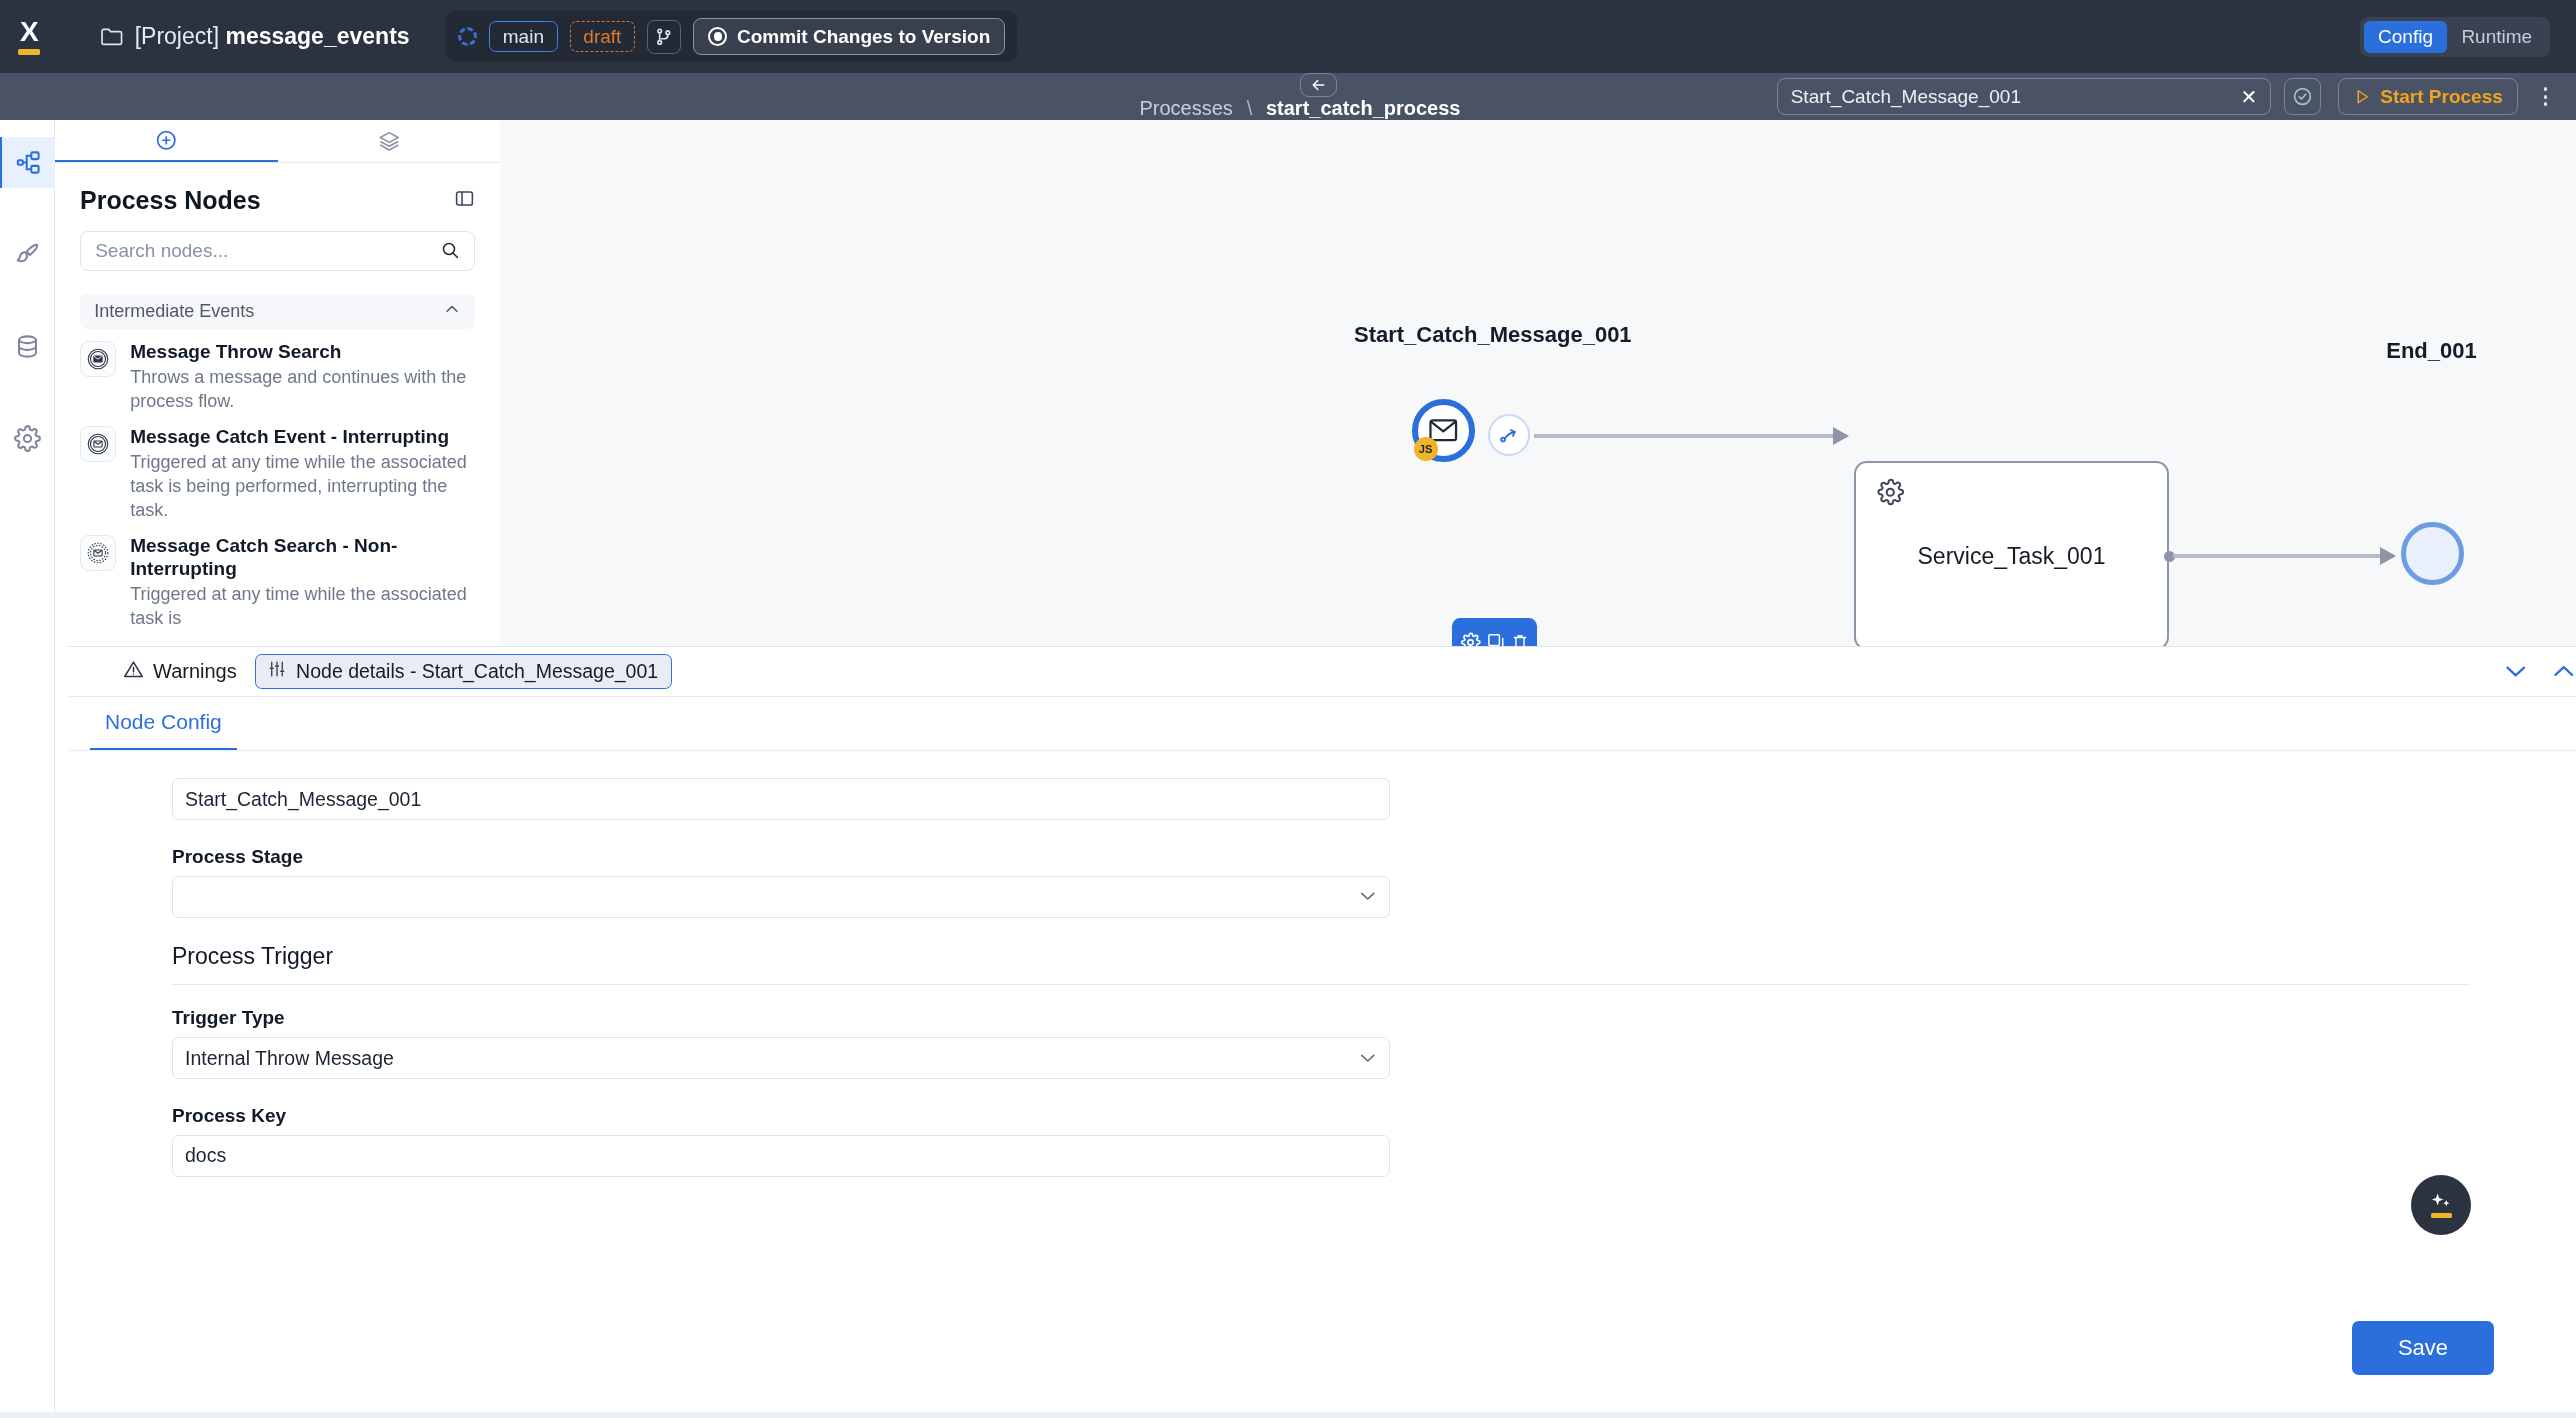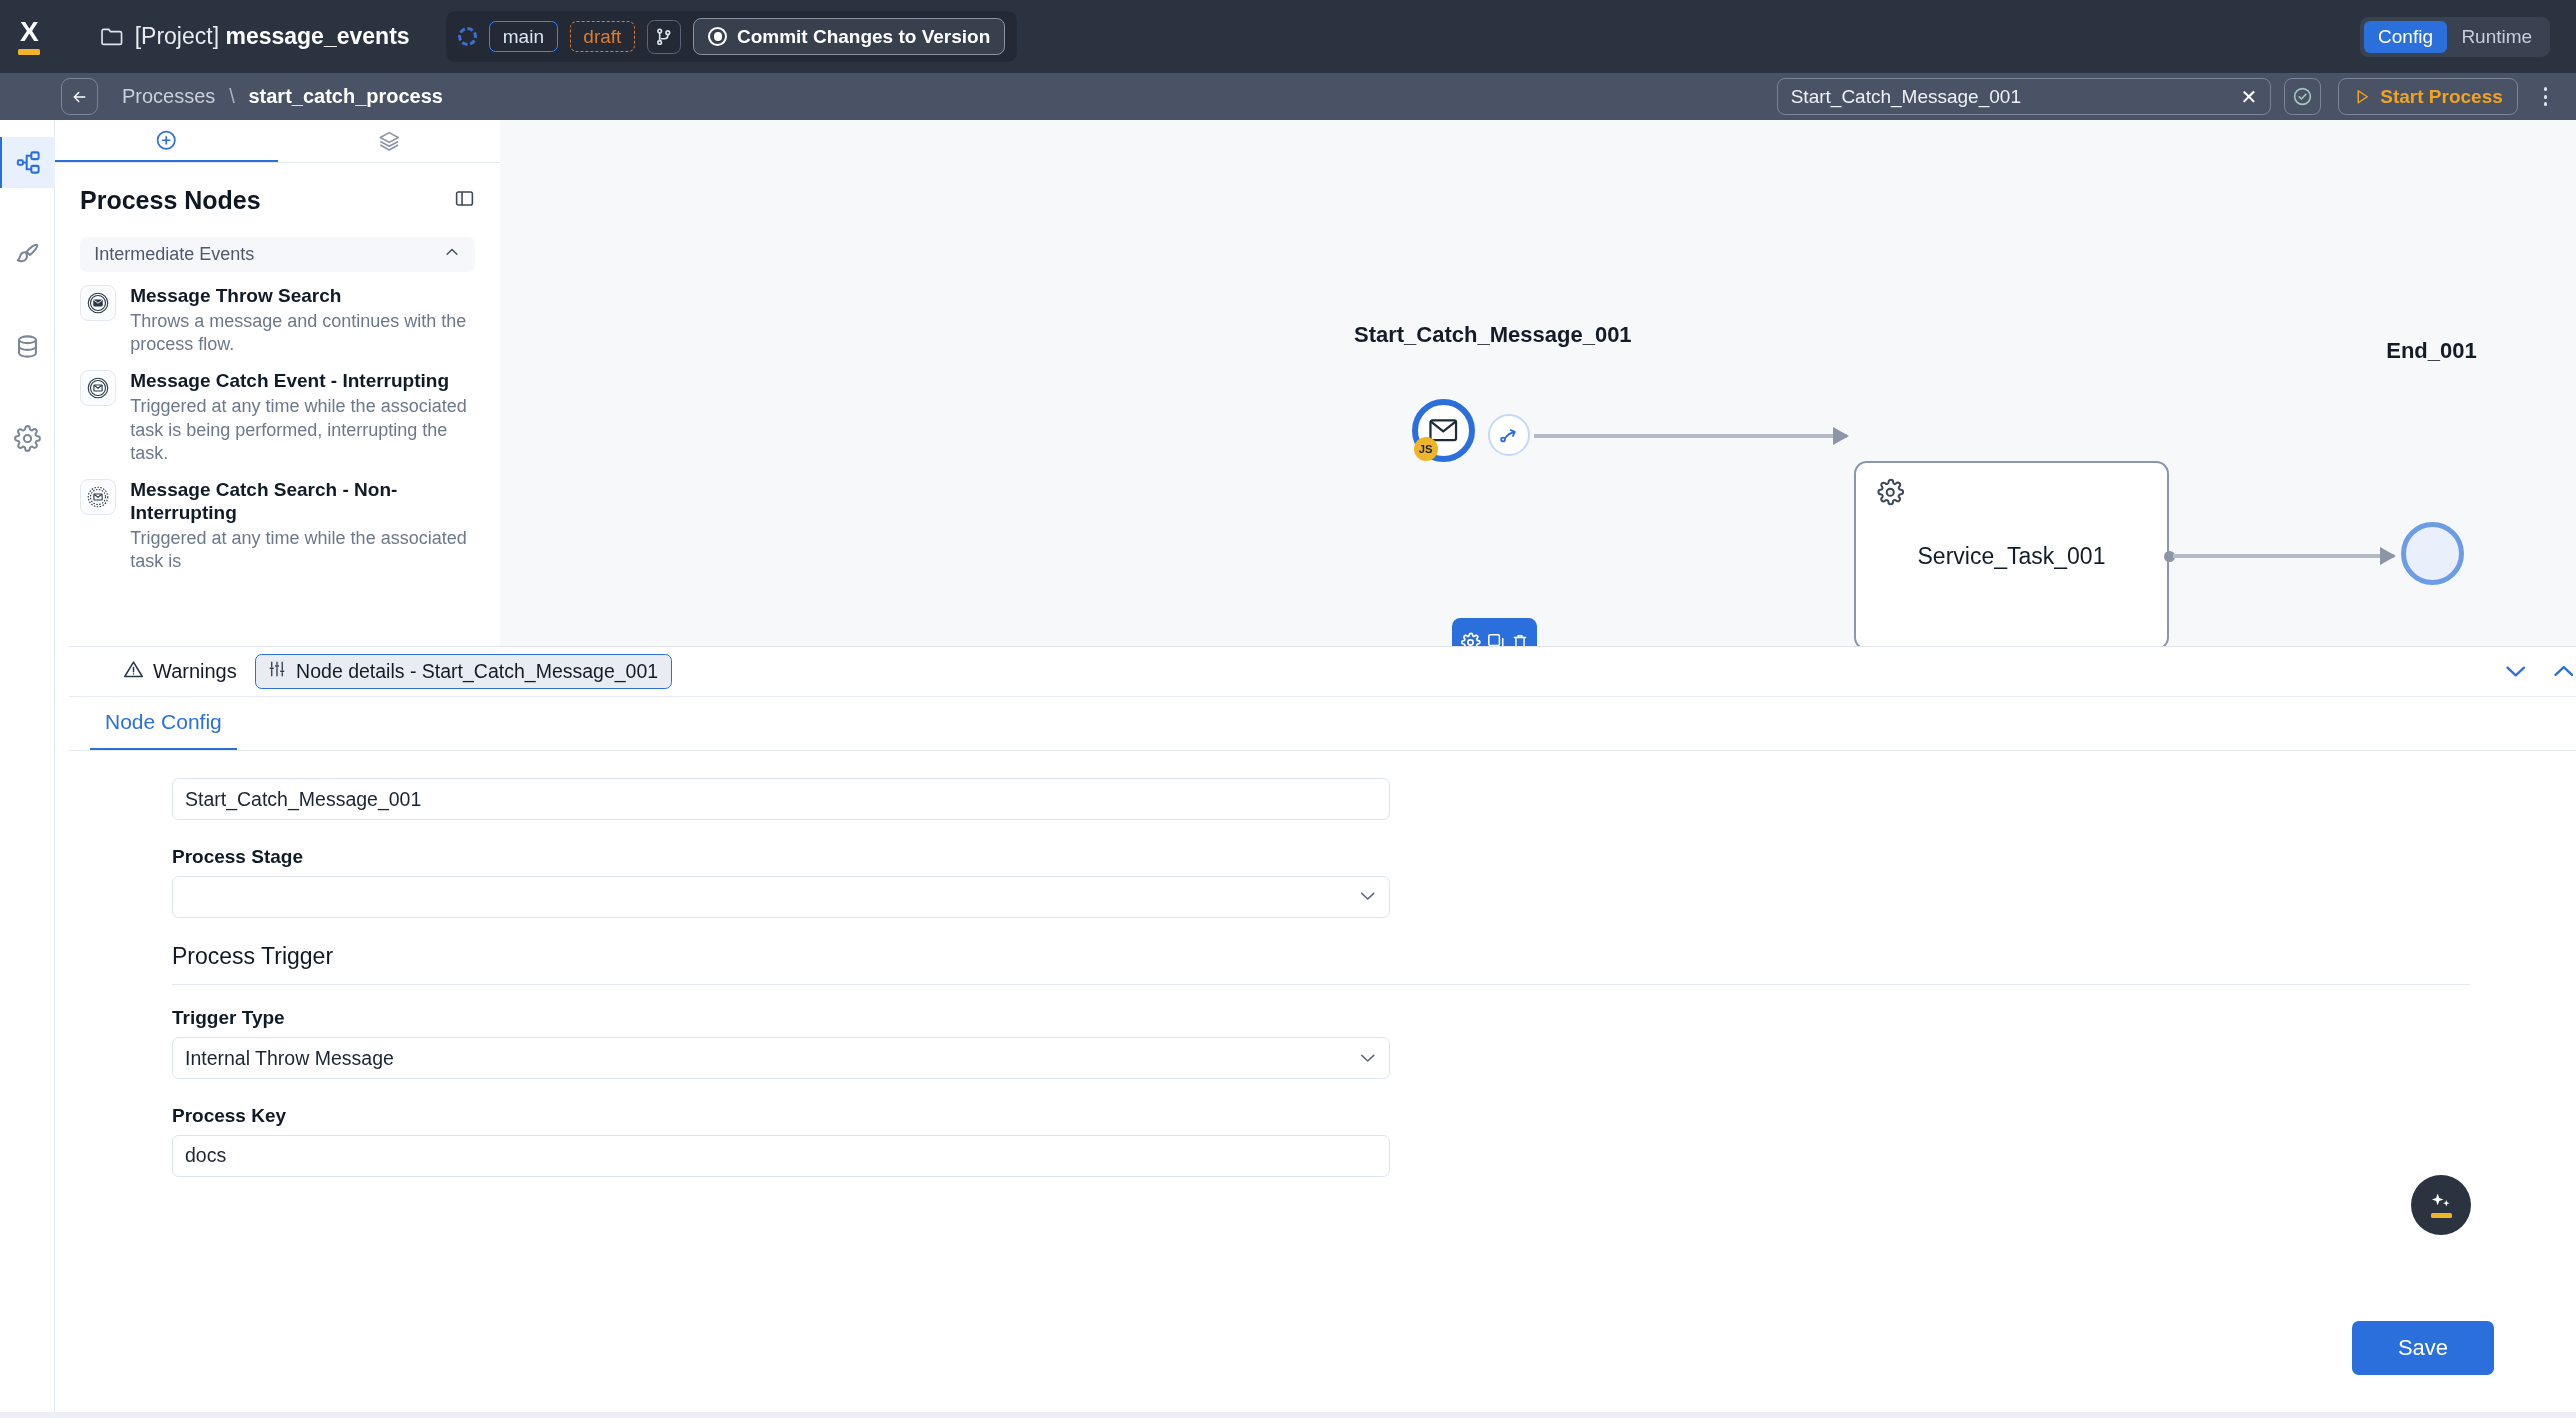--- a/index.html
+++ b/index.html
@@ -53,21 +53,21 @@
     position: absolute; right: 26px; top: 16.5px; height: 40px; background: #3a4252;
     border-radius: 8.2px; display: flex; align-items: center; padding: 3.7px;
   }
   .seg-item { height: 32px; padding: 0 14.2px; border-radius: 6px; display: flex; align-items: center;
               font-size: 19px; color: #c6cedb; }
   .seg-item.active { background: #2b6fdc; color: #fff; }
 
   
   .subbar {
     position: absolute; left: 0; top: 73px; width: 2576px; height: 47px;
-    background: #4a5365; display: flex; align-items: center;
+    background: #4a5365; display: flex; align-items: center; flex-direction: column;
   }
   .back-btn {
     margin-left: 61px; width: 37px; height: 37px; border: 0.7px solid #7d8699; border-radius: 9px;
     display: flex; align-items: center; justify-content: center; color: #fff; font-size: 20px;
   }
   .crumb { margin-left: 24px; font-size: 20px; color: #c9d0dc; white-space: nowrap; }
   .crumb .sep { margin: 0 8.2px; color: #aab3c2; }
   .crumb b { color: #fff; font-weight: 700; }
 
   .search-box {
@@ -363,20 +363,29 @@
     <div class="panel-head">
       <span class="panel-title">Process Nodes</span>
       <span>
         <svg width="21" height="21" viewBox="0 0 24 24" fill="none" stroke="#3c4759" stroke-width="1.8">
           <rect x="3" y="4.5" width="18" height="15" rx="2"></rect>
             <path d="M9.2 4.5v15"></path>
         </svg>
       </span>
     </div>
 
+    <div class="node-search">
+      <span class="ph">Search nodes...</span>
+      <span>
+        <svg width="20" height="20" viewBox="0 0 24 24" fill="none" stroke="#1f2937" stroke-width="1.8" stroke-linecap="round">
+          <circle cx="10.8" cy="10.8" r="6.6"></circle>
+            <path d="M15.8 15.8 21 21"></path>
+        </svg>
+      </span>
+    </div>
 
     <div class="group-head">
       <span>Intermediate Events</span>
       <span>
         <svg width="18" height="18" viewBox="0 0 24 24" fill="none" stroke="#4b5567" stroke-width="2" stroke-linecap="round" stroke-linejoin="round">
           <path d="M5.5 15 12 8.6l6.5 6.4"></path>
         </svg>
       </span>
     </div>
 

